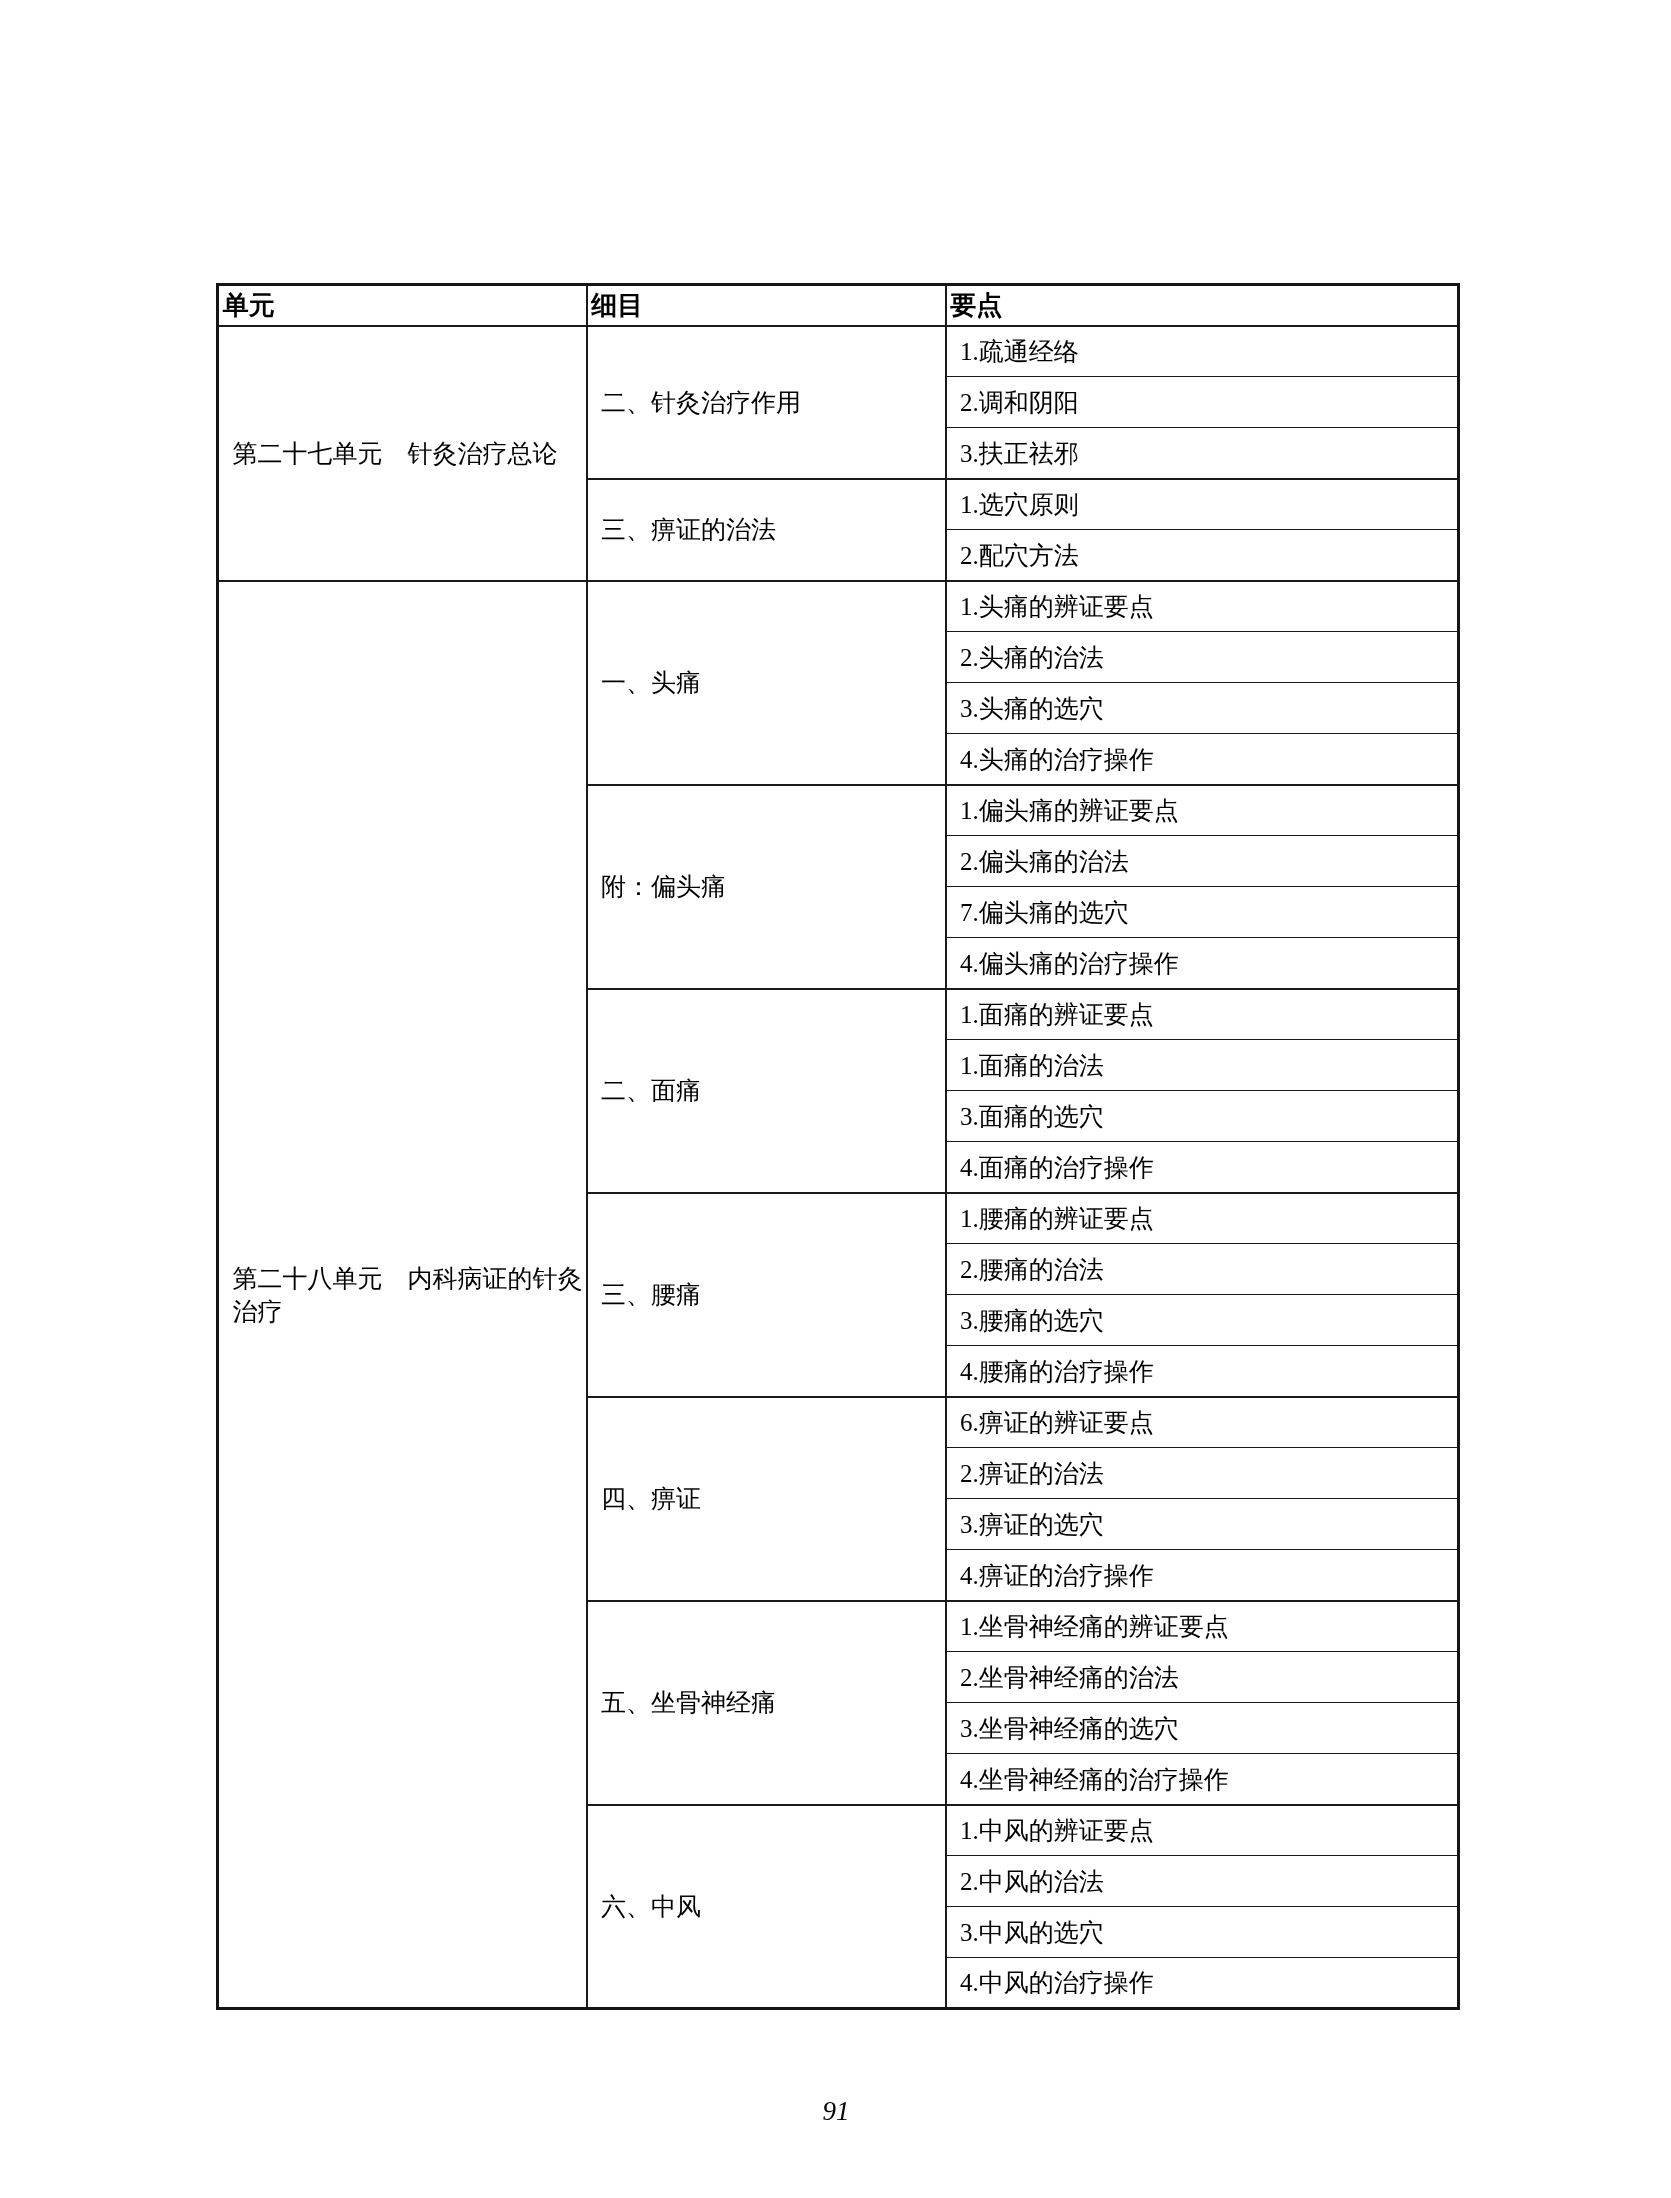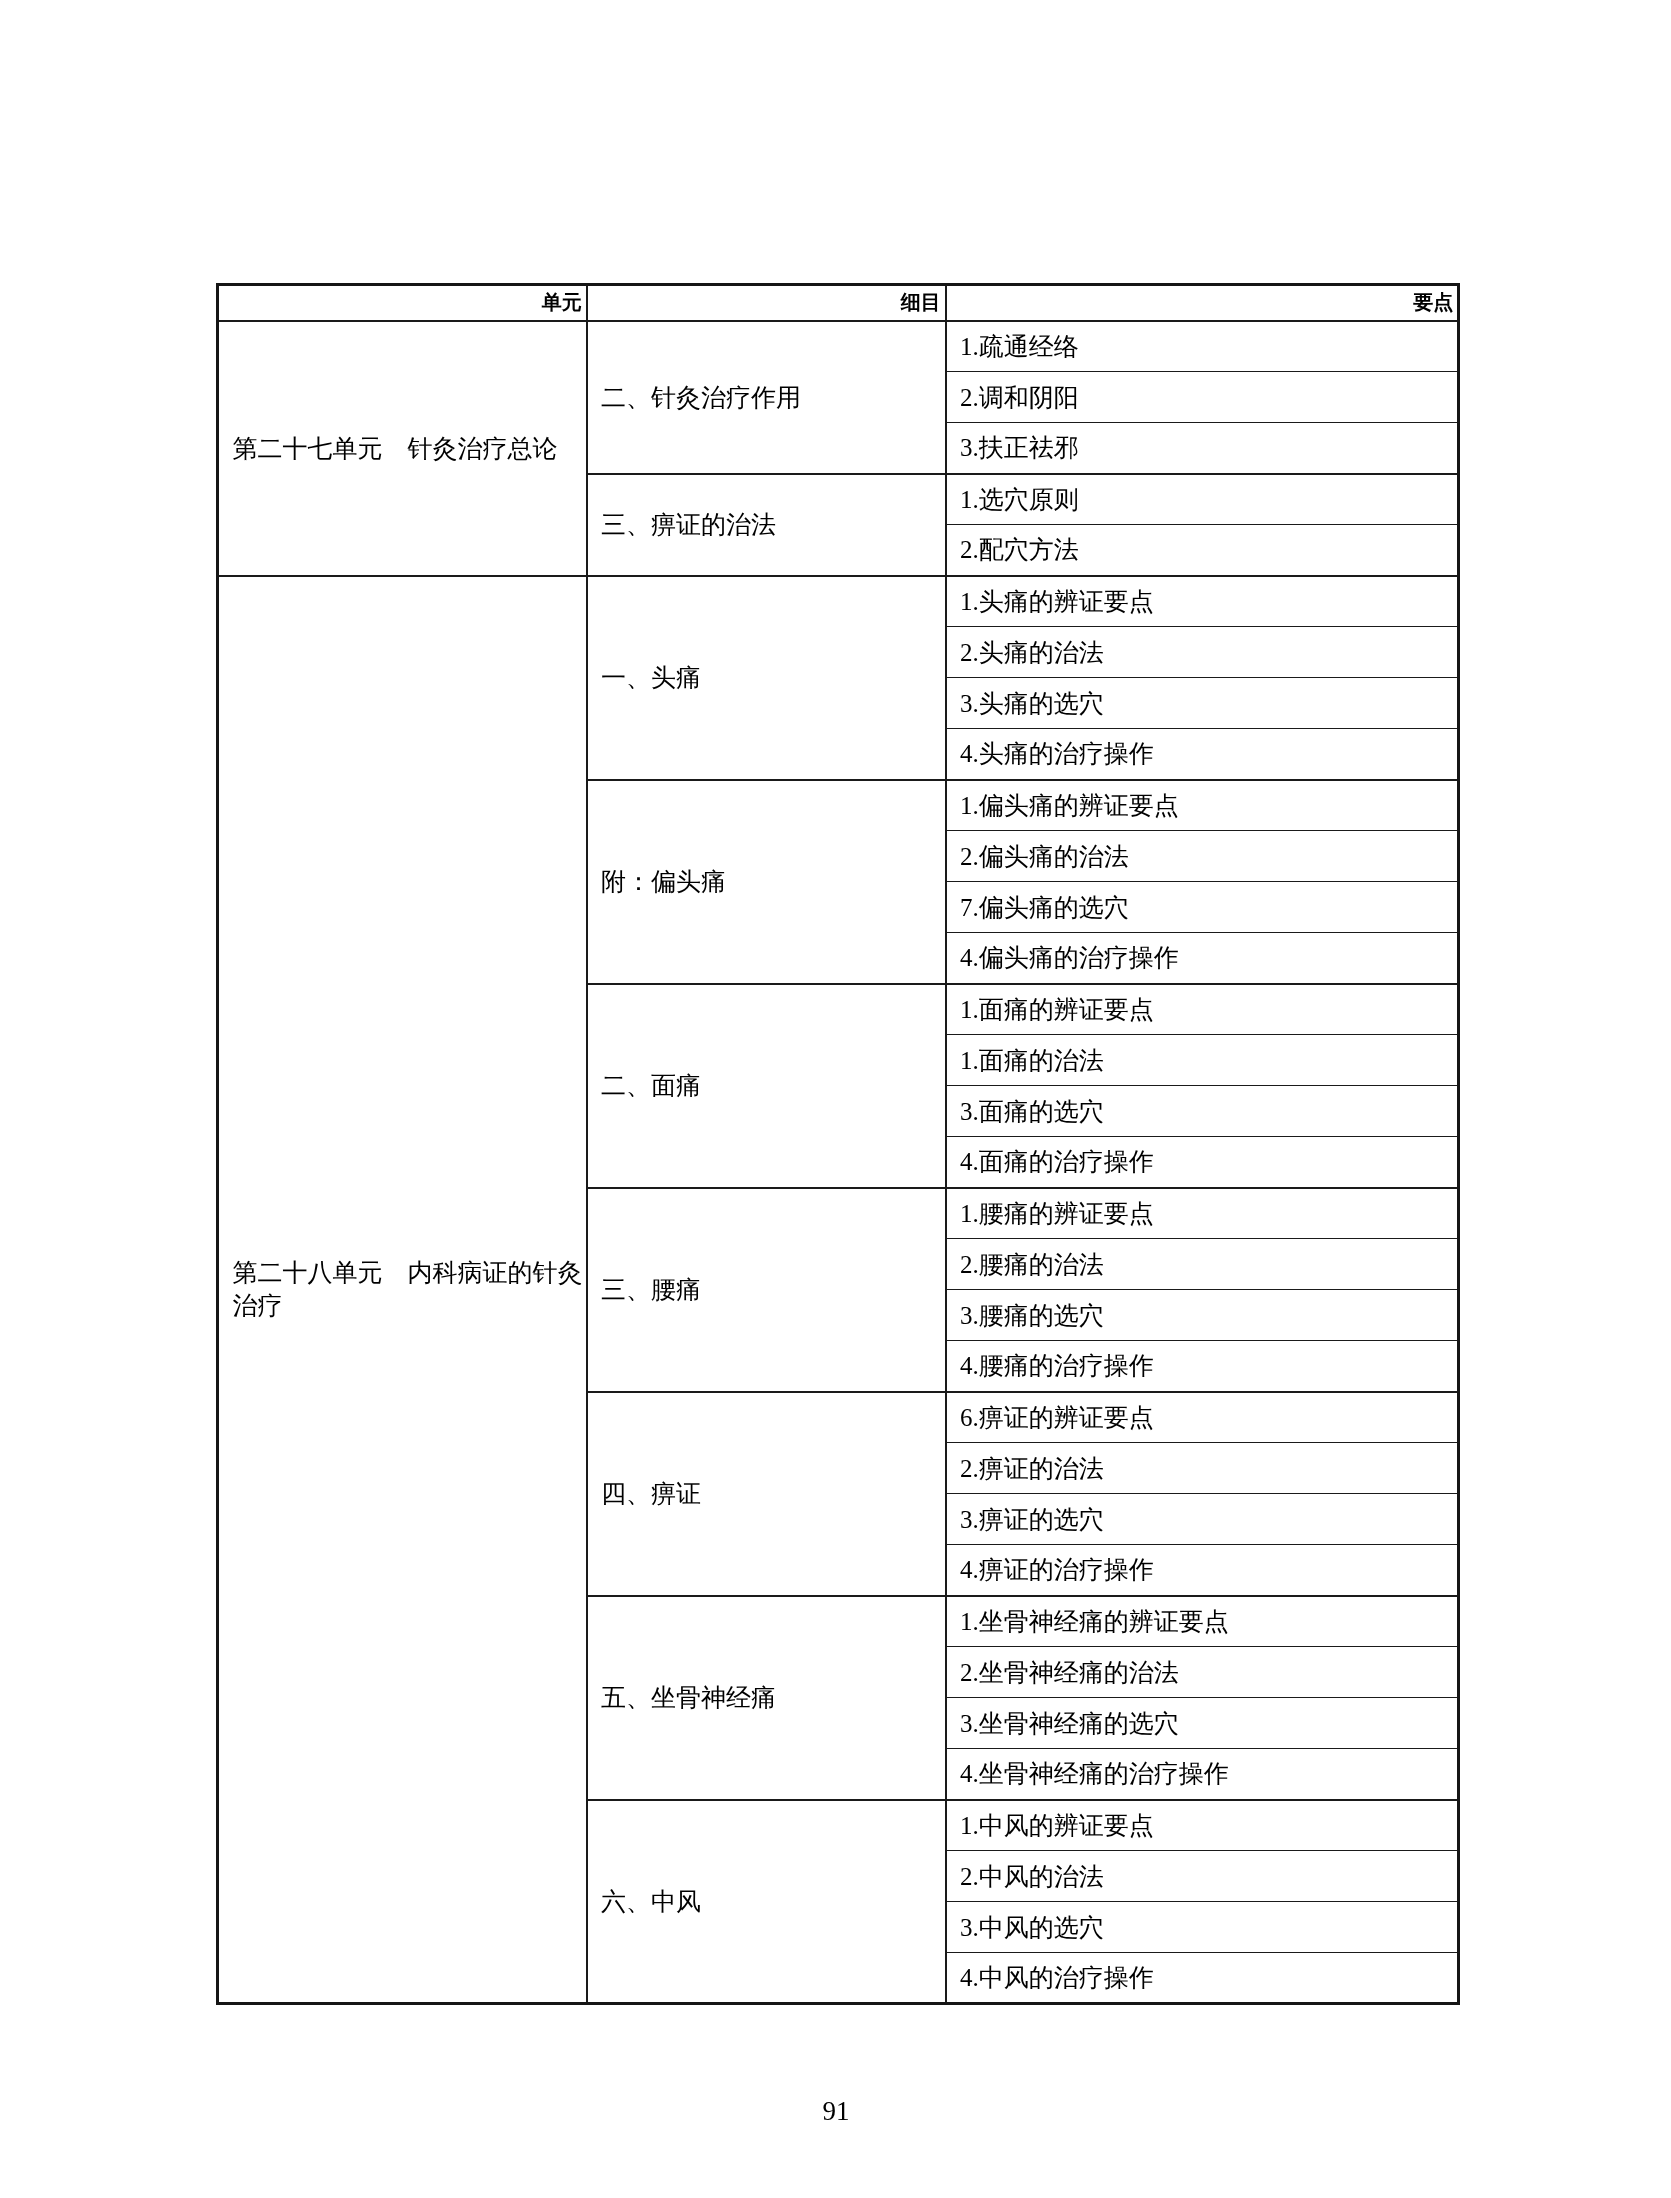--- a/index.html
+++ b/index.html
@@ -19,24 +19,24 @@
     width: 1242px;
     border-collapse: collapse;
     table-layout: fixed;
     border: 3.8px solid #151515;
   }
   col.c1 { width: 369px; }
   col.c2 { width: 359px; }
   col.c3 { width: 513px; }
   th {
     border: 2.9px solid #1a1a1a;
-    font-size: 20px;
+    font-size: 26px;
     font-weight: bold;
     height: 36px;
-    text-align: right;
+    text-align: left;
     vertical-align: middle;
     padding: 1.9px 3.8px;
   }
   td {
     border: 1.9px solid #1a1a1a;
     border-left-width: 2.9px;
     border-right-width: 2.9px;
     font-size: 25px;
     height: 51px;
     vertical-align: middle;
@@ -45,20 +45,21 @@
     line-height: 1.32;
   }
   tr.group-start td { border-top-width: 2.9px; }
   .page-number {
     position: absolute;
     top: 2096px;
     left: 0;
     width: 100%;
     text-align: center;
     font-size: 27px;
+    font-style: italic;
   }
 </style>
 </head>
 <body>
 
 <div class="page">
 
   <table class="syllabus">
     <colgroup>
       <col class="c1">

